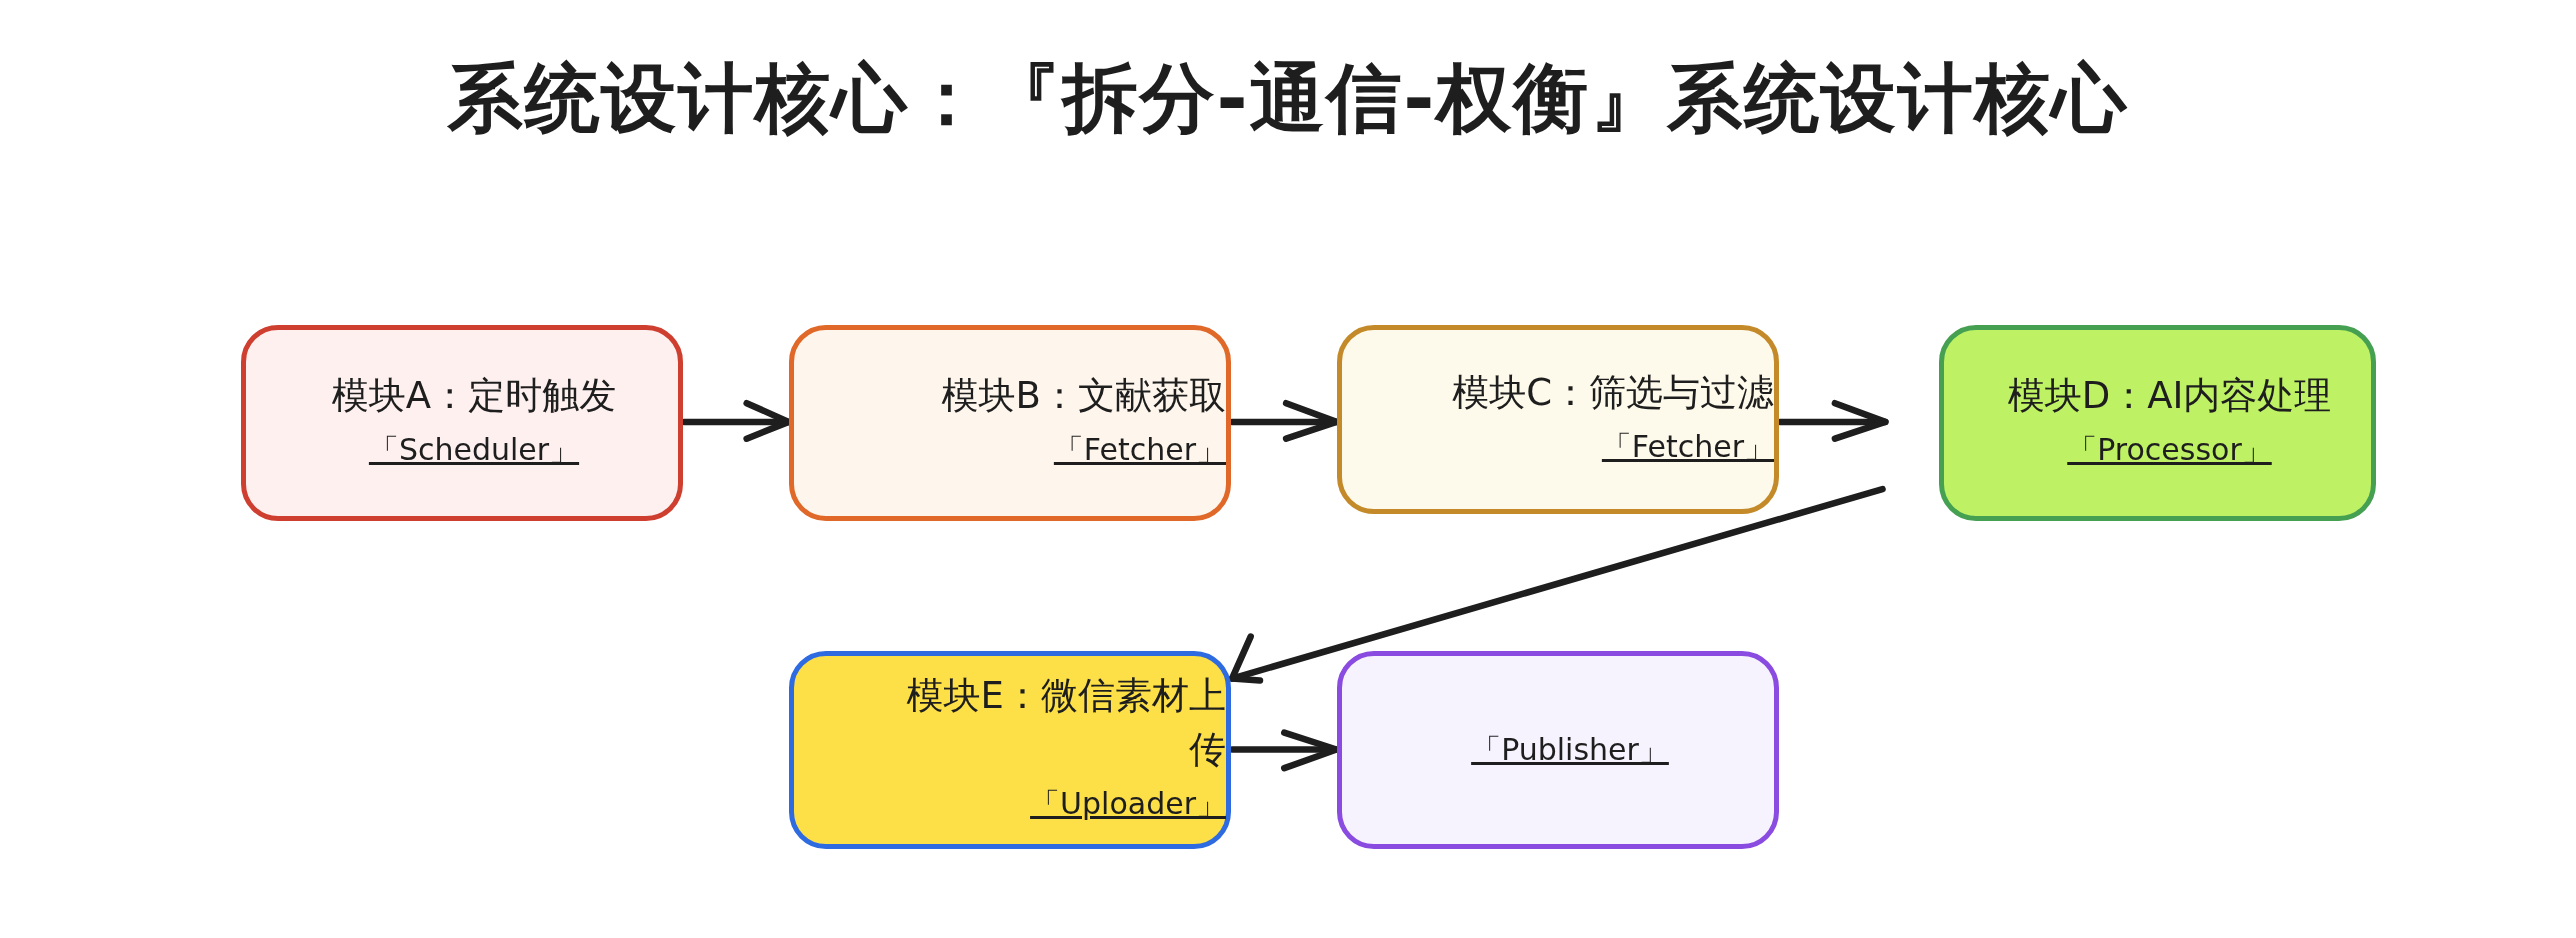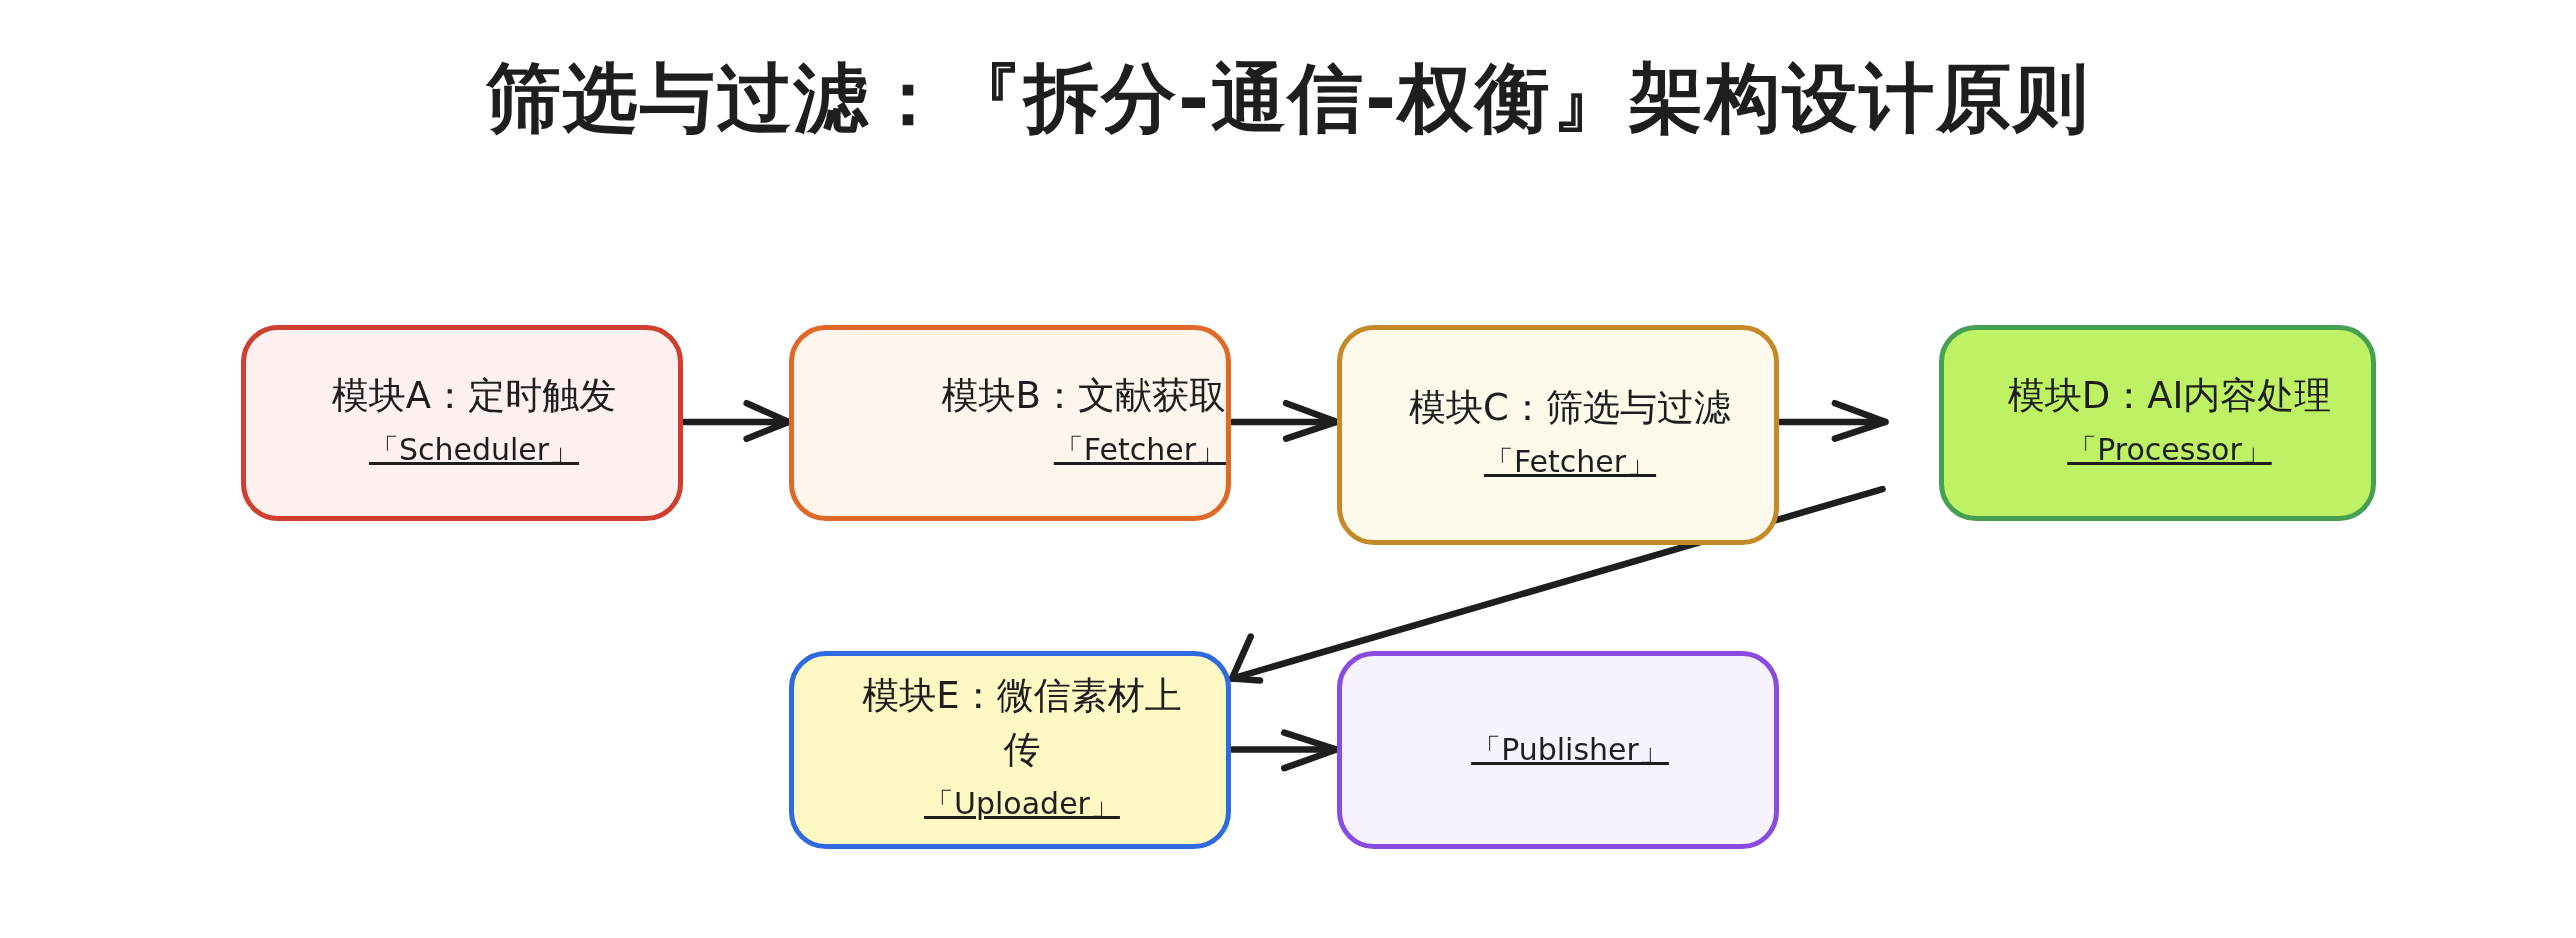--- a/index.html
+++ b/index.html
@@ -11,21 +11,21 @@
           border-radius: 37px; display: flex; flex-direction: column; align-items: center;
           justify-content: center; text-align: center; padding-left: 24px; }
   .node .line { font-size: 37px; line-height: 54px; color: #1e1e1e; white-space: nowrap; }
   .node .sub { font-size: 30px; line-height: 54px; color: #1e1e1e; text-decoration: underline; }
   svg.edges { position: absolute; left: 0; top: 0; }
   svg.edges path { fill: none; stroke: #1e1e1e; stroke-width: 7; stroke-linecap: round; stroke-linejoin: round; }
 </style>
 </head>
 <body>
 
-<div class="title">筛选与过滤：『拆分-通信-权衡』架构设计原则</div>
+<div class="title">系统设计核心：『拆分-通信-权衡』系统设计核心</div>
 
 <svg class="edges" width="2576" height="939" viewBox="0 0 2760 1006">
   <g>
     <path d="M733 452 L845 452"></path>
       <path d="M800 432 L845 452 L800 470"></path>
   </g>
   <g>
     <path d="M1320 452 L1432 452"></path>
       <path d="M1378 432 L1432 452 L1378 470"></path>
   </g>
@@ -46,31 +46,31 @@
 <div class="node" id="node-A" style="left: 241px; top: 325px; width: 442px; height: 196px; border-color: rgb(207, 63, 47); background: rgb(253, 240, 239);">
   <div class="line">模块A：定时触发</div>
   <div class="sub">「Scheduler」</div>
 </div>
 
 <div class="node" id="node-B" style="left: 789px; top: 325px; width: 442px; height: 196px; border-color: rgb(224, 104, 40); background: rgb(254, 246, 236); align-items: flex-end;">
   <div class="line">模块B：文献获取</div>
   <div class="sub">「Fetcher」</div>
 </div>
 
-<div class="node" id="node-C" style="left: 1337px; top: 325px; width: 442px; height: 220px; border-color: rgb(196, 138, 42); background: rgb(254, 250, 235);">
+<div class="node" id="node-C" style="left: 1337px; top: 325px; width: 442px; height: 189px; border-color: rgb(196, 138, 42); background: rgb(254, 250, 235); align-items: flex-end;">
   <div class="line">模块C：筛选与过滤</div>
   <div class="sub">「Fetcher」</div>
 </div>
 
 <div class="node" id="node-D" style="left: 1939px; top: 325px; width: 437px; height: 196px; border-color: rgb(70, 160, 82); background: #bef264;">
   <div class="line">模块D：AI内容处理</div>
   <div class="sub">「Processor」</div>
 </div>
 
-<div class="node" id="node-E" style="left: 789px; top: 651px; width: 442px; height: 198px; border-color: rgb(47, 107, 224); background: #fef9c3;">
+<div class="node" id="node-E" style="left: 789px; top: 651px; width: 442px; height: 198px; border-color: rgb(47, 107, 224); background: #fde047; align-items: flex-end;">
   <div class="line">模块E：微信素材上</div>
   <div class="line">传</div>
   <div class="sub">「Uploader」</div>
 </div>
 
 <div class="node" id="node-F" style="left: 1337px; top: 651px; width: 442px; height: 198px; border-color: rgb(138, 75, 224); background: rgb(246, 243, 254);">
   <div class="sub">「Publisher」</div>
 </div>
 
 

